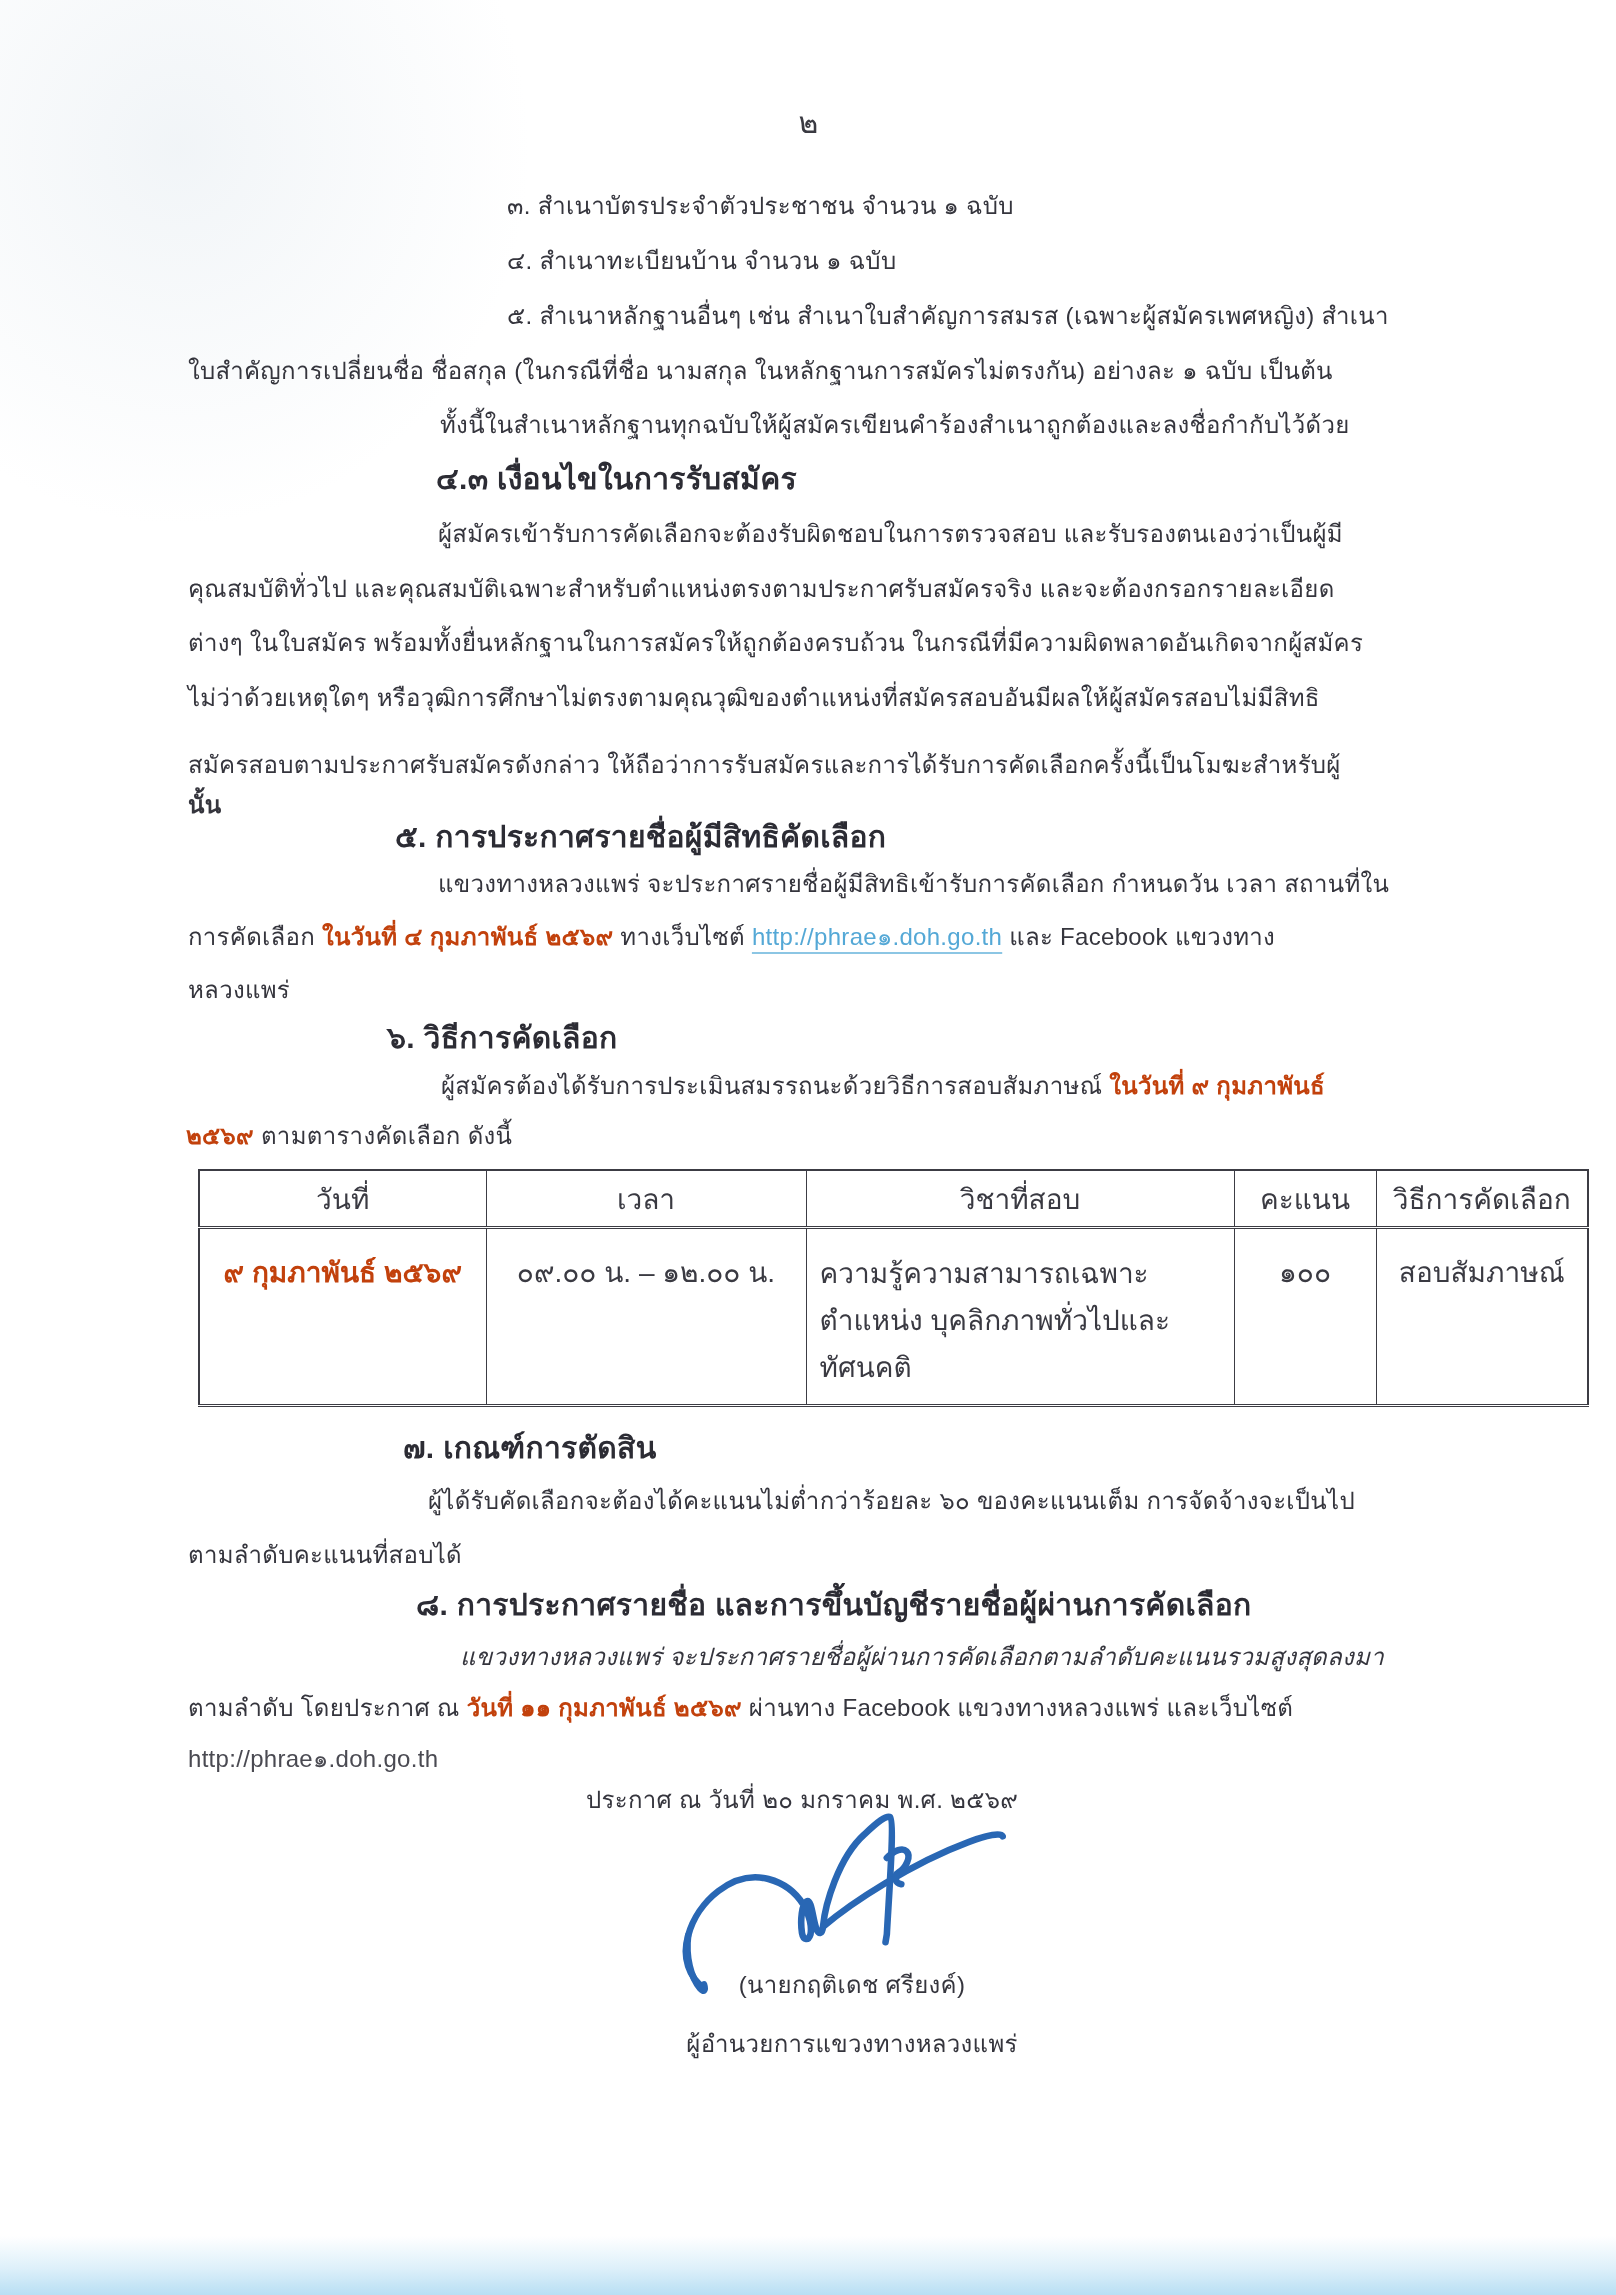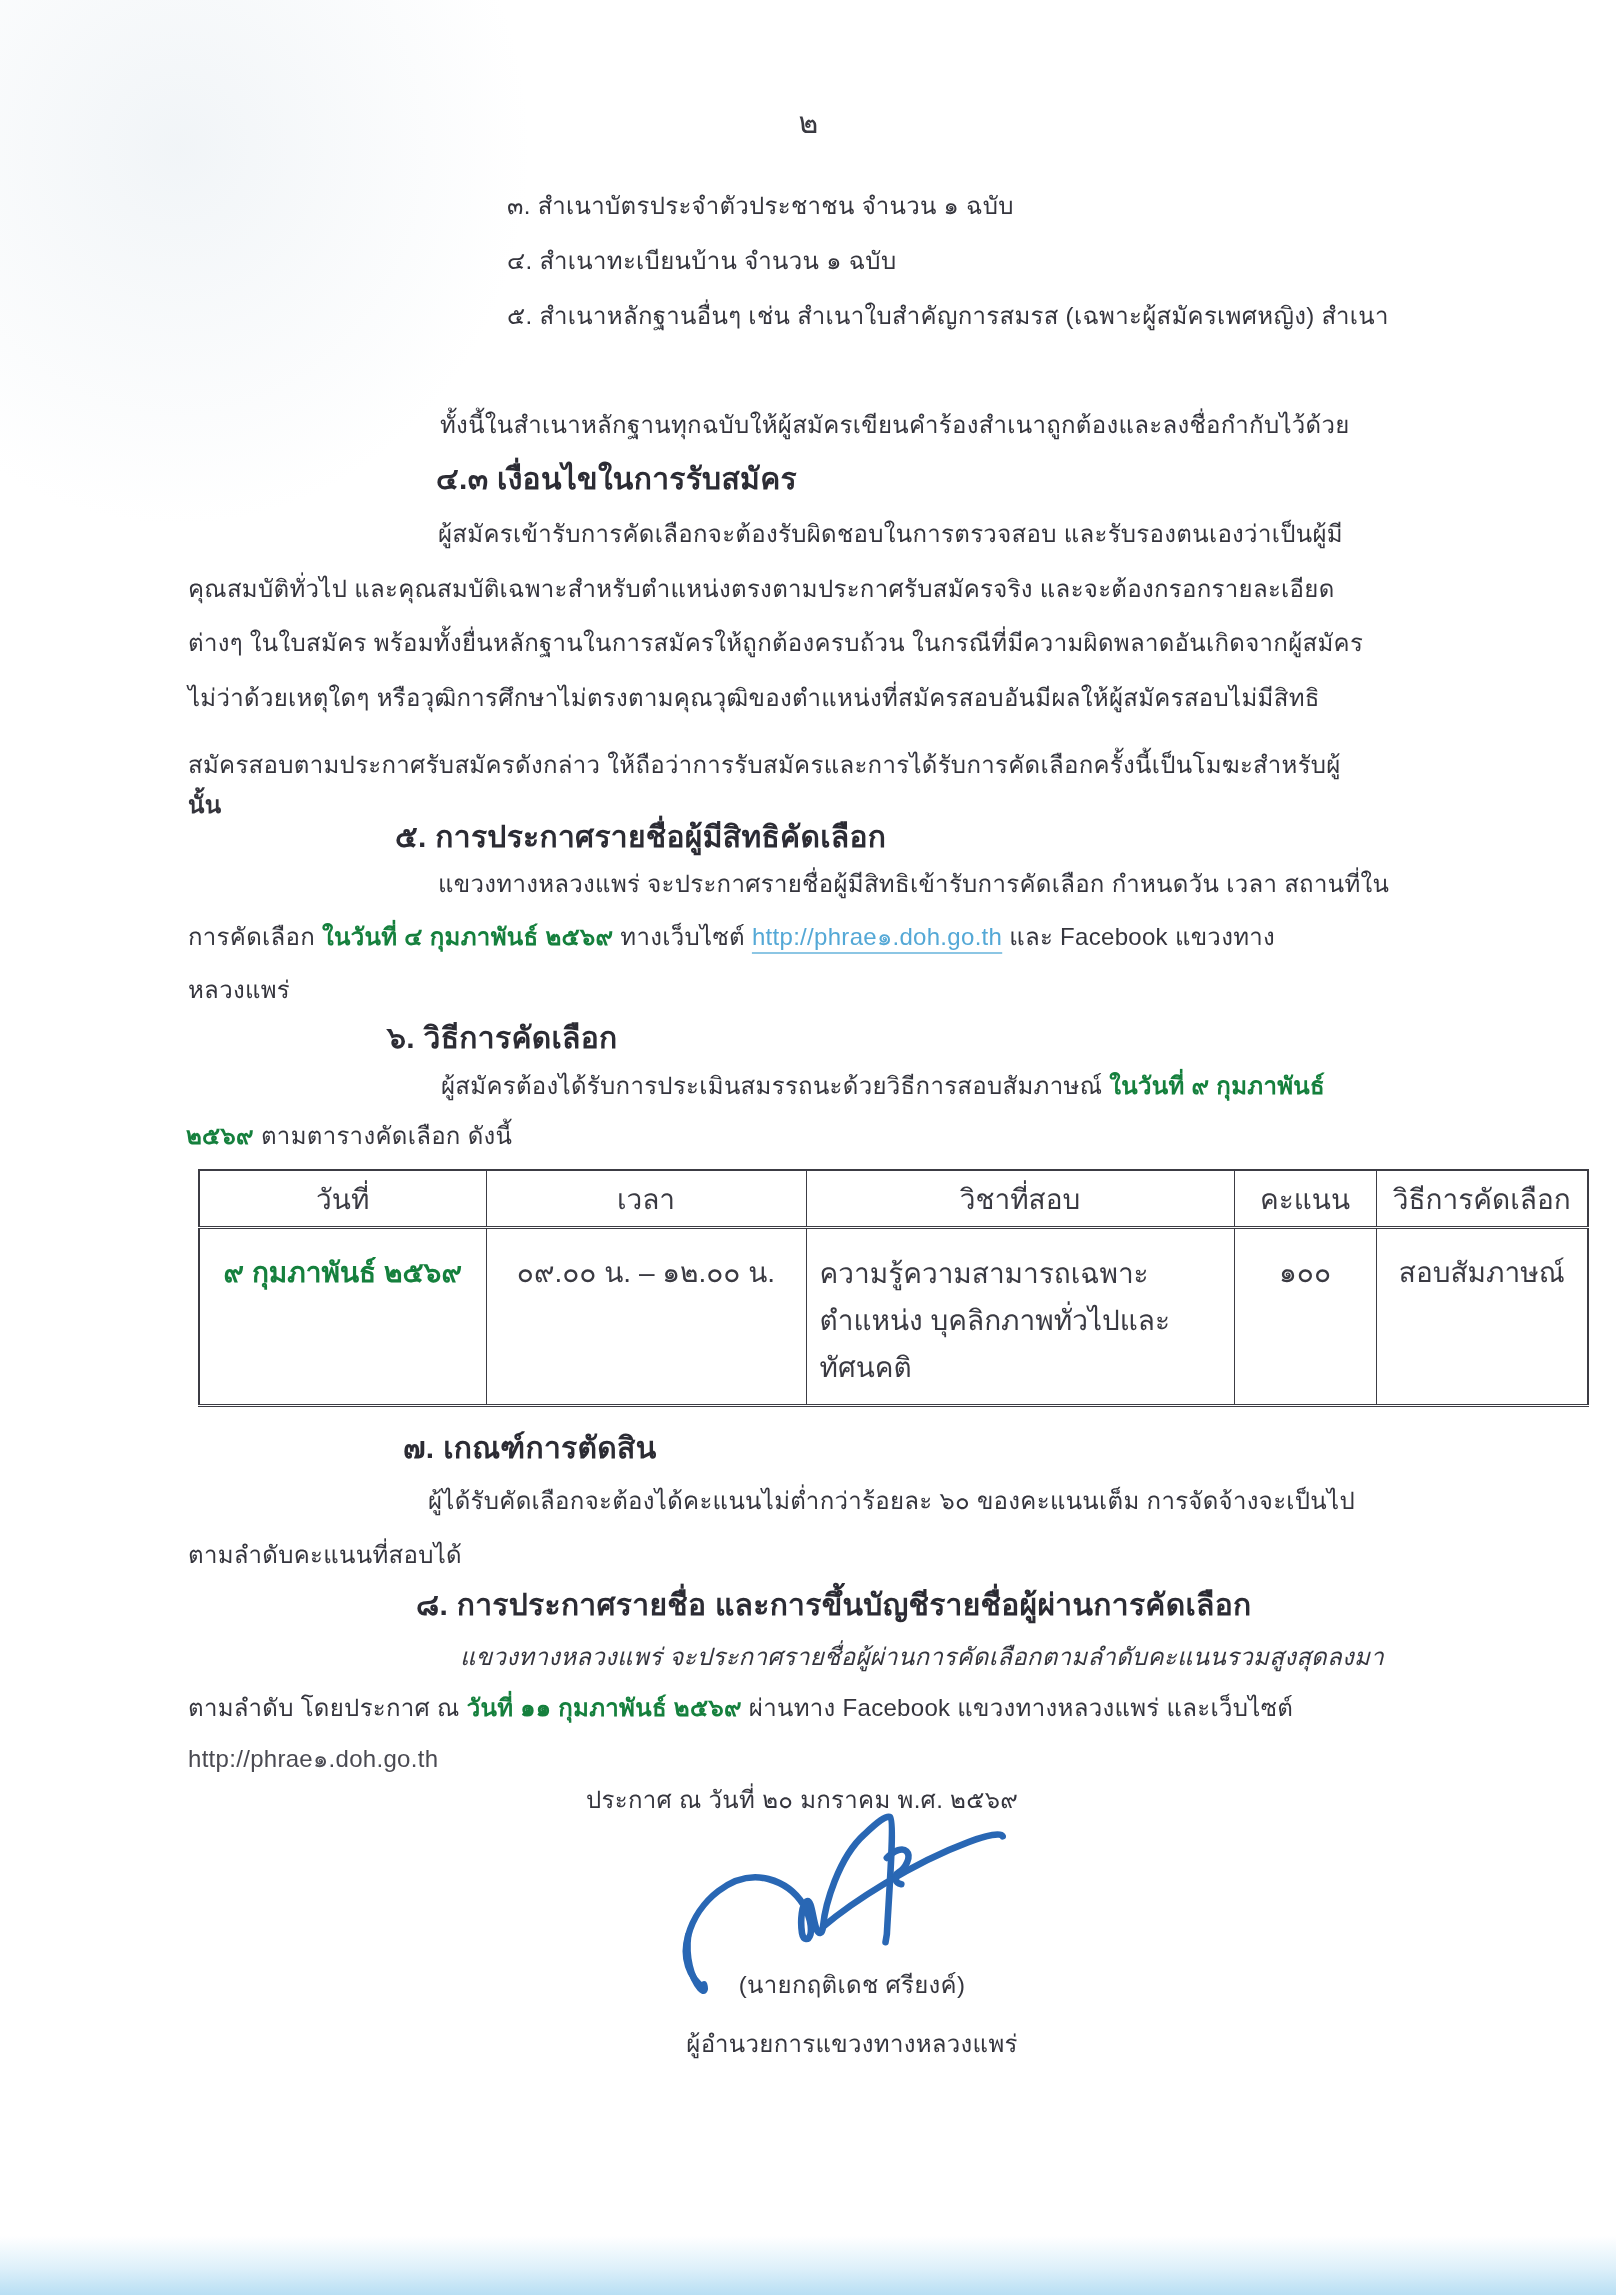--- a/index.html
+++ b/index.html
@@ -24,21 +24,21 @@
     pointer-events:none;
   }
   .ln{
     position:absolute;
     white-space:nowrap;
     font-size:24px;
     line-height:40px;
     color:#35353d;
     letter-spacing:0.3px;
   }
-  .b{font-weight:bold;color:#15803d;}
+  .b{font-weight:bold;color:#c2410c;}
   .heading{font-weight:bold;color:#2c2c34;font-size:30px;}
   .pagenum{
     position:absolute;top:99px;left:0;width:100%;
     text-align:center;font-size:30px;color:#3a3a42;
   }
   .link{
     color:#54a8d6;
     text-decoration:underline;
     text-decoration-color:#8cc6e4;
     text-underline-offset:6.6px;
@@ -83,20 +83,21 @@
 <body>
 
 <div class="page">
   <div class="smudge"></div>
 
   <div class="pagenum">๒</div>
 
   <div class="ln" style="top:186px;left:507px;">๓. สำเนาบัตรประจำตัวประชาชน จำนวน ๑ ฉบับ</div>
   <div class="ln" style="top:241px;left:507px;">๔. สำเนาทะเบียนบ้าน จำนวน ๑ ฉบับ</div>
   <div class="ln" style="top:296px;left:507px;">๕. สำเนาหลักฐานอื่นๆ เช่น สำเนาใบสำคัญการสมรส (เฉพาะผู้สมัครเพศหญิง) สำเนา</div>
+  <div class="ln" style="top:351px;left:188px;">ใบสำคัญการเปลี่ยนชื่อ ชื่อสกุล (ในกรณีที่ชื่อ นามสกุล ในหลักฐานการสมัครไม่ตรงกัน) อย่างละ ๑ ฉบับ เป็นต้น</div>
   <div class="ln" style="top:405px;left:440px;">ทั้งนี้ในสำเนาหลักฐานทุกฉบับให้ผู้สมัครเขียนคำร้องสำเนาถูกต้องและลงชื่อกำกับไว้ด้วย</div>
 
   <div class="ln heading" style="top:459px;left:436px;">๔.๓ เงื่อนไขในการรับสมัคร</div>
   <div class="ln" style="top:514px;left:438px;">ผู้สมัครเข้ารับการคัดเลือกจะต้องรับผิดชอบในการตรวจสอบ และรับรองตนเองว่าเป็นผู้มี</div>
   <div class="ln" style="top:569px;left:188px;">คุณสมบัติทั่วไป และคุณสมบัติเฉพาะสำหรับตำแหน่งตรงตามประกาศรับสมัครจริง และจะต้องกรอกรายละเอียด</div>
   <div class="ln" style="top:623px;left:188px;">ต่างๆ ในใบสมัคร พร้อมทั้งยื่นหลักฐานในการสมัครให้ถูกต้องครบถ้วน ในกรณีที่มีความผิดพลาดอันเกิดจากผู้สมัคร</div>
   <div class="ln" style="top:678px;left:188px;">ไม่ว่าด้วยเหตุใดๆ หรือวุฒิการศึกษาไม่ตรงตามคุณวุฒิของตำแหน่งที่สมัครสอบอันมีผลให้ผู้สมัครสอบไม่มีสิทธิ</div>
   <div class="ln" style="top:733px;left:188px;margin-top:12px;">สมัครสอบตามประกาศรับสมัครดังกล่าว ให้ถือว่าการรับสมัครและการได้รับการคัดเลือกครั้งนี้เป็นโมฆะสำหรับผู้</div>
   <div class="ln" style="top:785px;left:188px;font-weight:bold;">นั้น</div>
 

